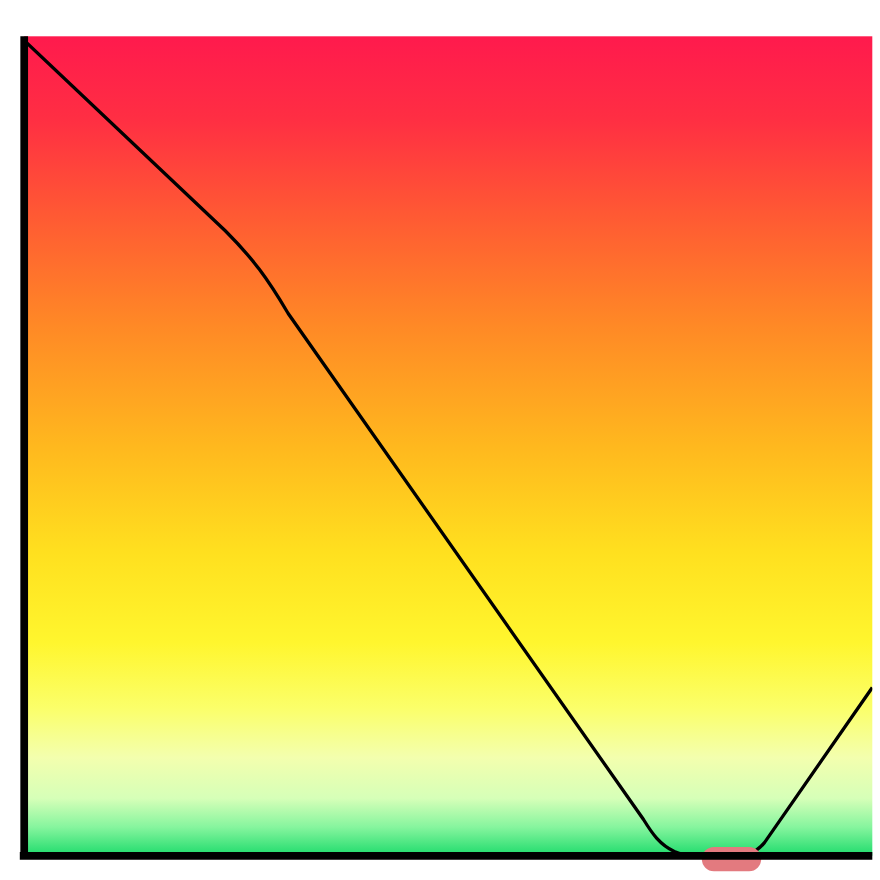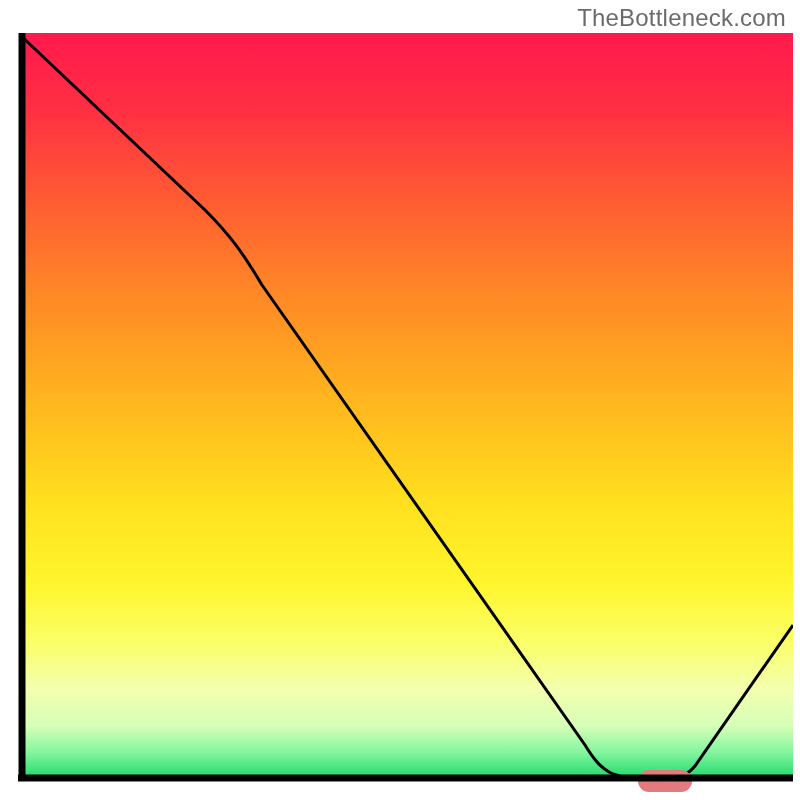--- a/index.html
+++ b/index.html
@@ -63,14 +63,13 @@
     <rect x="22" y="33" width="771" height="745" fill="url(#bg-grad)"></rect>
 
     <path clip-path="url(#plot-clip)" fill="none" stroke="#000000" stroke-width="3" d="M 18 33 L 205 210 C 230 235 243 253 262 285 L 585 745 C 593 758 600 768 613 774 C 625 779 636 779 660 779 C 674 779 685 778 695 766 L 793 625"></path>
 
     <rect fill="#e37a7f" x="638" y="770" width="54" height="22" rx="11" ry="11"></rect>
 
     <line stroke="#000000" stroke-width="7" x1="22" y1="33" x2="22" y2="781"></line>
     <line stroke="#000000" stroke-width="7" x1="18" y1="778" x2="793" y2="778"></line>
   </svg>
 
-  <div class="watermark">TheBottleneck.com</div>
 </div>
 
 </body></html>

